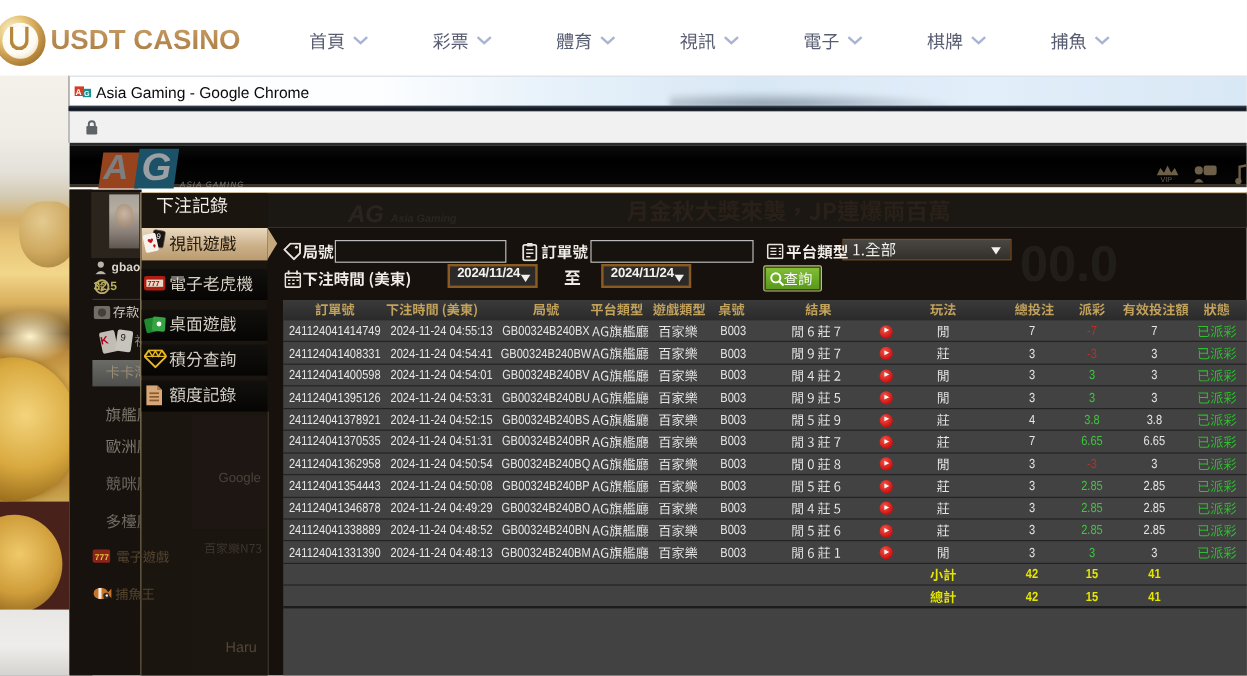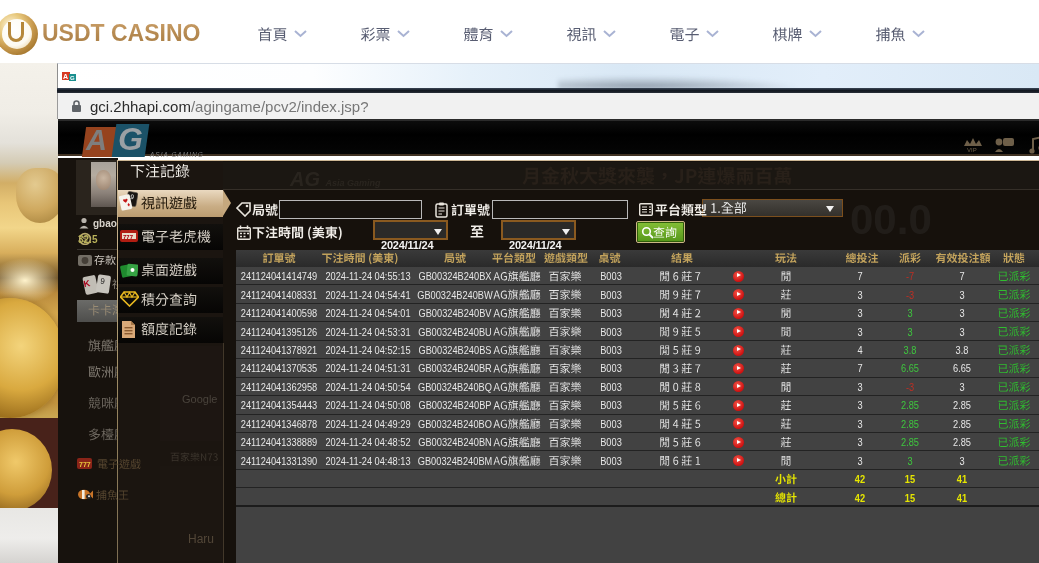--- a/index.html
+++ b/index.html
@@ -53,21 +53,21 @@
 
 #modal{position:absolute;left:117px;top:160px;width:922px;height:403px;background:#16110c;border-left:1px solid #c9b493;border-top:1px solid #7b6c55;border-image:linear-gradient(180deg,#cdb795 0%,#bca87f 30%,#97855f 60%,#7c6d52 100%) 1}
 #menucol{position:absolute;left:0;top:0;width:105px;height:403px;background:#1b1510}
 .mitem{position:absolute;left:0;width:105px;height:26px;background:linear-gradient(180deg,#12100d,#060504)}
 #msel{position:absolute;left:0;top:29px;width:105px;height:27px;background:linear-gradient(180deg,#ead9c0,#c9ad85 60%,#bb9c70)}
 #msel .arrow{position:absolute;left:105px;top:0;width:0;height:0;border-top:13.5px solid transparent;border-bottom:13.5px solid transparent;border-left:8px solid #c5a87e}
 
 #content{position:absolute;left:105px;top:0;width:817px;height:403px}
 .inp{position:absolute;height:19px;background:#16120d;border:1px solid #b9b9b9}
 .datebox{position:absolute;width:75px;height:20px;background:#2b2a28;border:2px solid #8a5a20;color:#f2f2f2;font-size:11px;font-weight:bold}
-.datebox .dtxt{position:absolute;left:6px;top:17px;letter-spacing:-.2px}
+.datebox .dtxt{position:absolute;left:6px;top:0;letter-spacing:-.2px}
 .datebox .darr{position:absolute;right:4px;top:7px;width:0;height:0;border-left:4.5px solid transparent;border-right:4.5px solid transparent;border-top:6px solid #f0f0f0}
 #selbox{position:absolute;left:702px;top:199px;width:141px;height:18px;background:linear-gradient(180deg,#4a4742,#33302b);border:1px solid #7c4f1d}
 #selbox .sarr{position:absolute;right:8px;top:6px;width:0;height:0;border-left:4px solid transparent;border-right:4px solid transparent;border-top:6px solid #f2f2f2}
 #qbtn{position:absolute;left:637px;top:222px;width:47px;height:20px;background:linear-gradient(180deg,#82bd35,#58991b);border:1px solid #2f5e0a;outline:1px solid #cdb784;border-radius:1px}
 
 #tablewrap{position:absolute;left:236px;top:250px;width:803px;height:313px;background:#424242}
 #thead{position:absolute;left:0;top:0;width:803px;height:17px;background:linear-gradient(180deg,#3a3a3a,#2a2a2a)}
 .trow{position:absolute;left:0;width:803px;height:18.45px;border-bottom:1px solid #232323}
 .cell{position:absolute;top:0;height:100%;display:flex;align-items:center;justify-content:center;font-size:11px;color:#e6e6e6;white-space:nowrap;transform:scaleX(.84)}
 .play{position:absolute;width:11px;height:11px;border-radius:50%;background:radial-gradient(circle at 40% 35%,#f25548,#cf1010 70%)}
@@ -119,27 +119,27 @@
 <div id="win">
  <div id="titlebar">
         <div class="smudge"></div>
       </div>
  <svg id="fav" class="ic" style="left:5px;top:8px" width="15" height="13">
         <rect x="0" y="1" width="8" height="8" fill="#d73a22"></rect>
         <text x="1" y="8" font-size="7" fill="#fff" font-weight="bold">A</text>
         <rect x="7" y="3" width="7" height="7" fill="#1a8f8f"></rect>
         <text x="8" y="9" font-size="6" fill="#fff" font-weight="bold">G</text>
       </svg>
+ <div id="wtitle">Asia Gaming - Google Chrome</div>
  <div id="darkband"></div>
  <div id="urlbar"></div>
  <svg class="ic" style="left:14px;top:36px" width="11" height="14">
         <rect x="1" y="6" width="9" height="7" rx="1" fill="#5f6368"></rect>
         <path d="M3 6 V4.5 a2.5 2.5 0 0 1 5 0 V6" stroke="#5f6368" stroke-width="1.6" fill="none"></path>
       </svg>
- <div id="urltxt">gci.2hhapi.com<span class="gray">/agingame/pcv2/index.jsp?</span></div>
  <div id="agbar">
    <div class="agA"></div>
         <div class="agG"></div>
    <div class="agAl">A</div>
         <div class="agGl">G</div>
    <div id="asiagaming">ASIA GAMING</div>
    <svg class="ic" style="left:904px;top:15px" width="22" height="16">
           <path d="M2 10 L5 4 L8 8 L11 2 L14 8 L17 4 L20 10 Z" fill="#6e5f49"></path>
           <text x="5" y="16" font-size="6" fill="#6e5f49">VIP</text>
         </svg>

